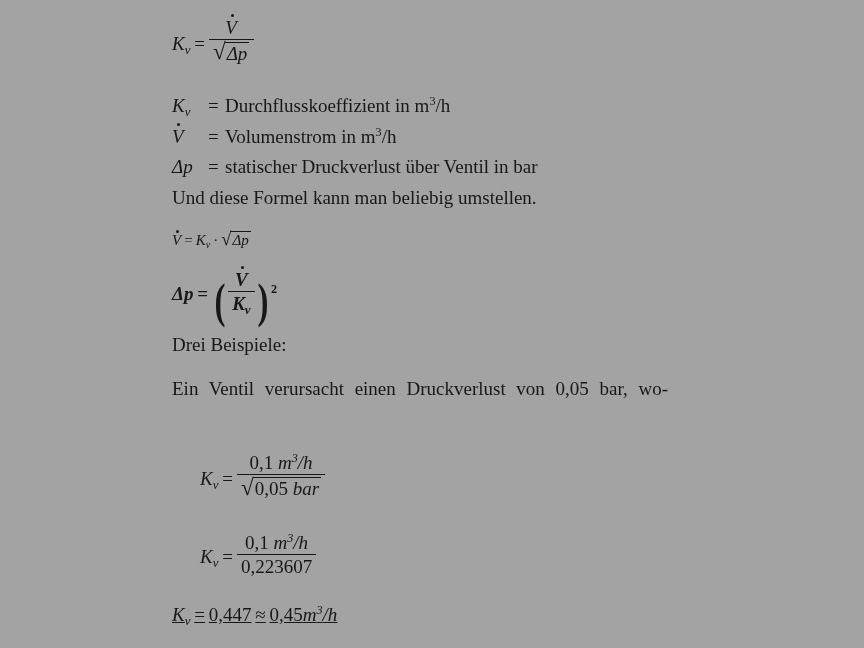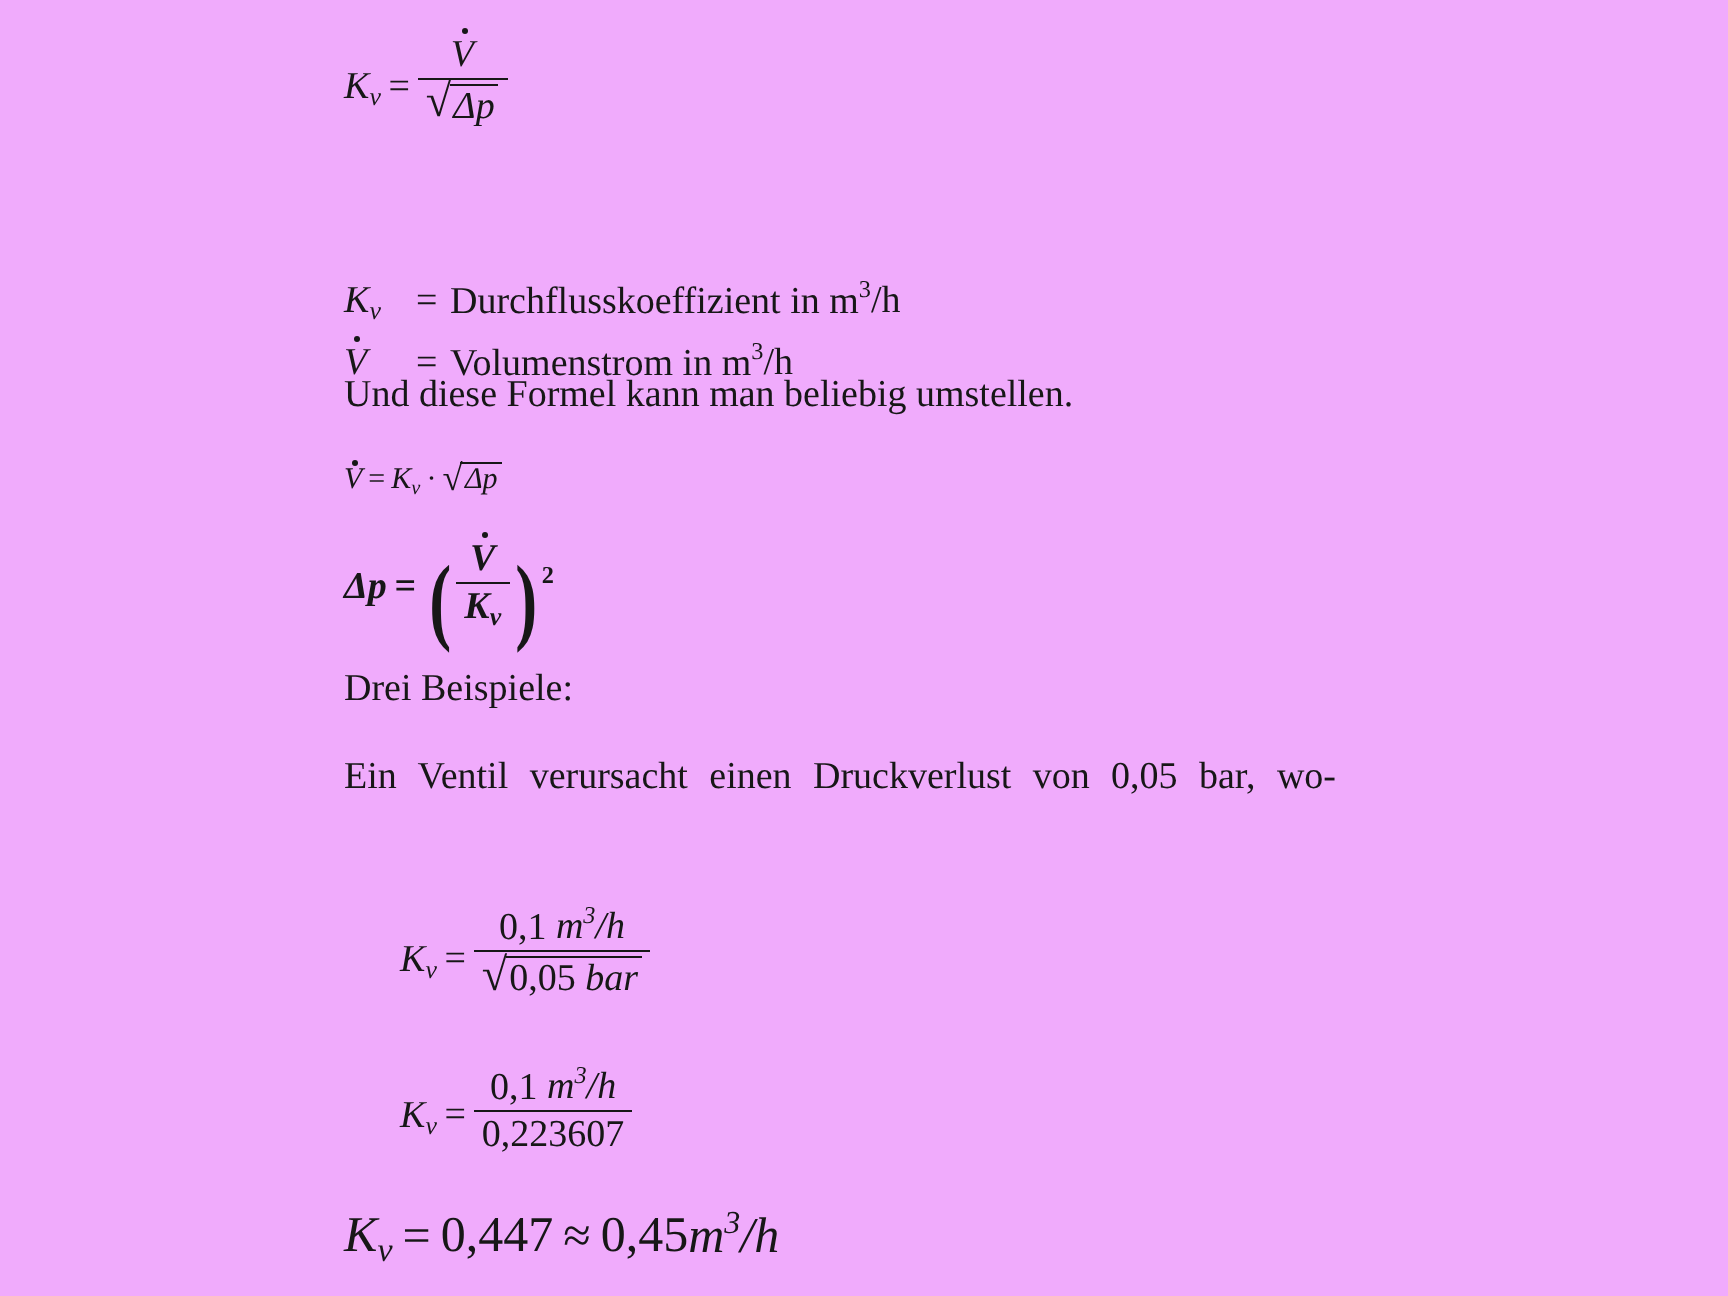--- a/index.html
+++ b/index.html
@@ -14,21 +14,21 @@
     color: #171717;
     overflow: hidden;
     position: relative;
   }
 
   .page {
     position: absolute;
     left: 0; top: 0;
     width: 864px;
     height: 648px;
-    background: #f0abfc;
+    background: #a3a3a3;
   }
 
   .content {
     position: absolute;
     left: 172px;
     top: 18px;
     width: 496px;
   }
 
   
@@ -128,21 +128,20 @@
     left: 0;
     top: 0;
     font-size: 19px;
   }
 
   .deflist {
     position: absolute;
     left: 0;
     top: 77px;
     width: 496px;
-    margin-top: 44px;
   }
   .defrow {
     font-size: 19px;
     height: 31px;
     white-space: nowrap;
   }
   .defrow .lhs {
     display: inline-block;
     width: 36px;
   }
@@ -216,21 +215,22 @@
   .eq-ex-2 {
     position: absolute;
     left: 28px;
     top: 514px;
     font-size: 19px;
   }
   .eq-result {
     position: absolute;
     left: 0;
     top: 586px;
-    font-size: 25px;
+    font-size: 19px;
+    text-decoration: underline;
   }
 
   .ital-unit {
     font-style: italic;
   }
   .ital-unit .sup3 {
     font-style: italic;
     font-size: 0.64em;
     vertical-align: 0.60em;
   }
@@ -248,20 +248,23 @@
     <div class="deflist">
 
       <div class="defrow math">
         <span class="lhs"><span class="mi">K</span><span class="sub">v</span></span><span class="eqs">=</span><span>Durchflusskoeffizient in m</span><span class="unit"><span class="sup3">3</span><span>/h</span></span>
       </div>
 
       <div class="defrow math">
         <span class="lhs"><span class="vdot">V</span></span><span class="eqs">=</span><span>Volumenstrom in m</span><span class="unit"><span class="sup3">3</span><span>/h</span></span>
       </div>
 
+      <div class="defrow math">
+        <span class="lhs"><span class="mi">Δp</span></span><span class="eqs">=</span><span>statischer Druckverlust über Ventil in bar</span>
+      </div>
 
     </div>
 
     <div class="math sentence">Und diese Formel kann man beliebig umstellen.</div>
 
     <div class="math eq-rearranged-1">
       <span class="vdot">V</span><span class="op">=</span><span class="mi">K</span><span class="sub">v</span><span class="op">·</span><span class="sqrt"><span class="radix">√</span><span class="radicand mi">Δp</span></span>
     </div>
 
     <div class="math eq-rearranged-2">

